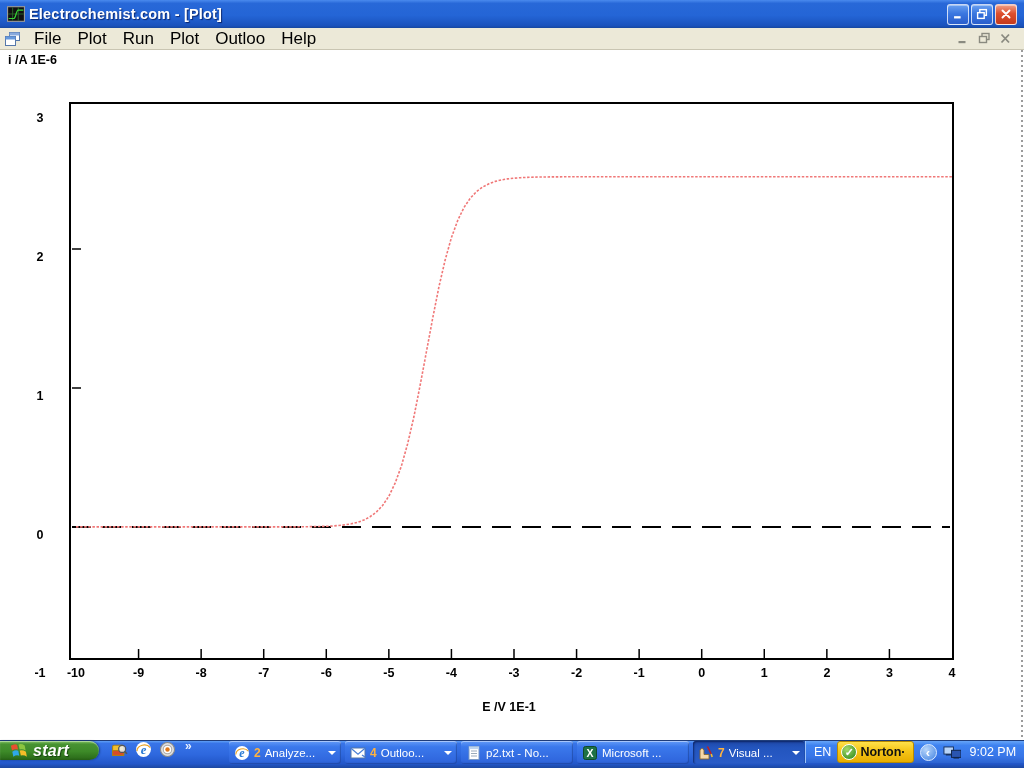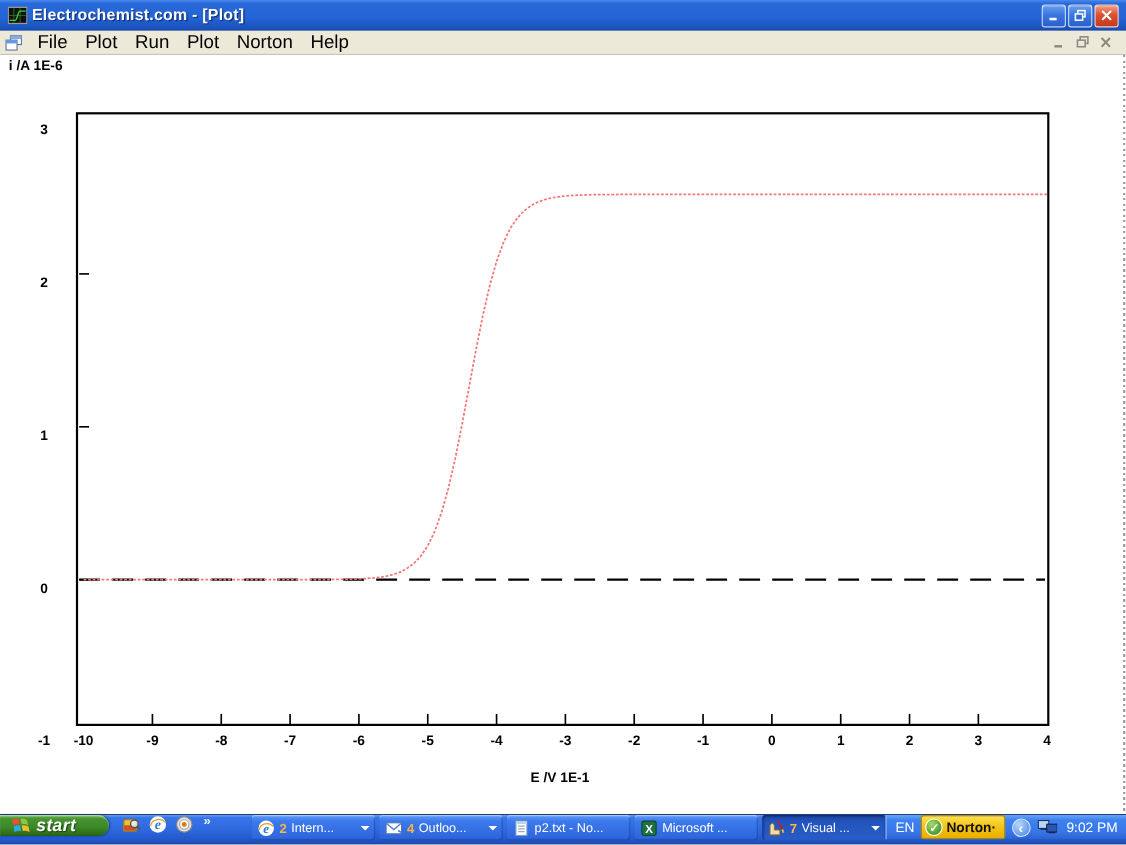--- a/index.html
+++ b/index.html
@@ -148,21 +148,21 @@
           <rect x="5.5" y="1.5" width="10" height="8" fill="#fff" stroke="#5577aa"></rect>
           <rect x="5.5" y="1.5" width="10" height="3" fill="#88aadd"></rect>
           <rect x="1.5" y="5.5" width="10" height="9" fill="#fff" stroke="#5577aa"></rect>
           <rect x="1.5" y="5.5" width="10" height="3" fill="#6699dd"></rect>
         </svg>
     </span>
     <span class="menu-item">File</span>
     <span class="menu-item">Plot</span>
     <span class="menu-item">Run</span>
     <span class="menu-item">Plot</span>
-    <span class="menu-item">Norton</span>
+    <span class="menu-item">Outloo</span>
     <span class="menu-item">Help</span>
     <span class="mdi-controls">
       <svg viewBox="0 0 15 13">
           <rect x="2.5" y="9" width="7" height="2.2" fill="#8a8a80"></rect>
         </svg>
       <svg viewBox="0 0 15 13">
           <rect x="5" y="1.5" width="7" height="6" fill="none" stroke="#8a8a80" stroke-width="1.4"></rect>
           <rect x="2.5" y="4.5" width="7" height="6" fill="#ece9d8" stroke="#8a8a80" stroke-width="1.4"></rect>
         </svg>
       <svg viewBox="0 0 15 13">
@@ -253,21 +253,21 @@
     </div>
     <div class="tb-sep"></div>
     <div class="task-buttons" id="task-buttons">
         <div class="task-btn">
           <span class="tb-icon"><svg viewBox="0 0 16 16">
               <circle cx="8" cy="8" r="7" fill="#fff"></circle>
               <text x="8" y="12.2" font-size="12" font-style="italic" font-weight="bold" fill="#2b7bd4" text-anchor="middle" font-family="Liberation Serif, serif">e</text>
               <path d="M1.8 9.5 A7 6 0 0 1 14.4 6.2" stroke="#e8a020" fill="none" stroke-width="1.1"></path>
             </svg></span>
           <span class="tb-count">2</span>
-          <span class="tb-label">Intern...</span>
+          <span class="tb-label">Analyze...</span>
           <span class="tb-arrow"></span>
         </div>
         <div class="task-btn">
           <span class="tb-icon"><svg viewBox="0 0 16 16">
               <rect x="1" y="3" width="14" height="10" fill="#fff" stroke="#5577aa"></rect>
               <path d="M1 3.2 L8 9.2 L15 3.2" stroke="#4a7fd4" fill="none" stroke-width="1.2"></path>
               <path d="M12 10 l3 2" stroke="#4a7fd4" stroke-width="1.4"></path>
             </svg></span>
           <span class="tb-count">4</span>
           <span class="tb-label">Outloo...</span>

